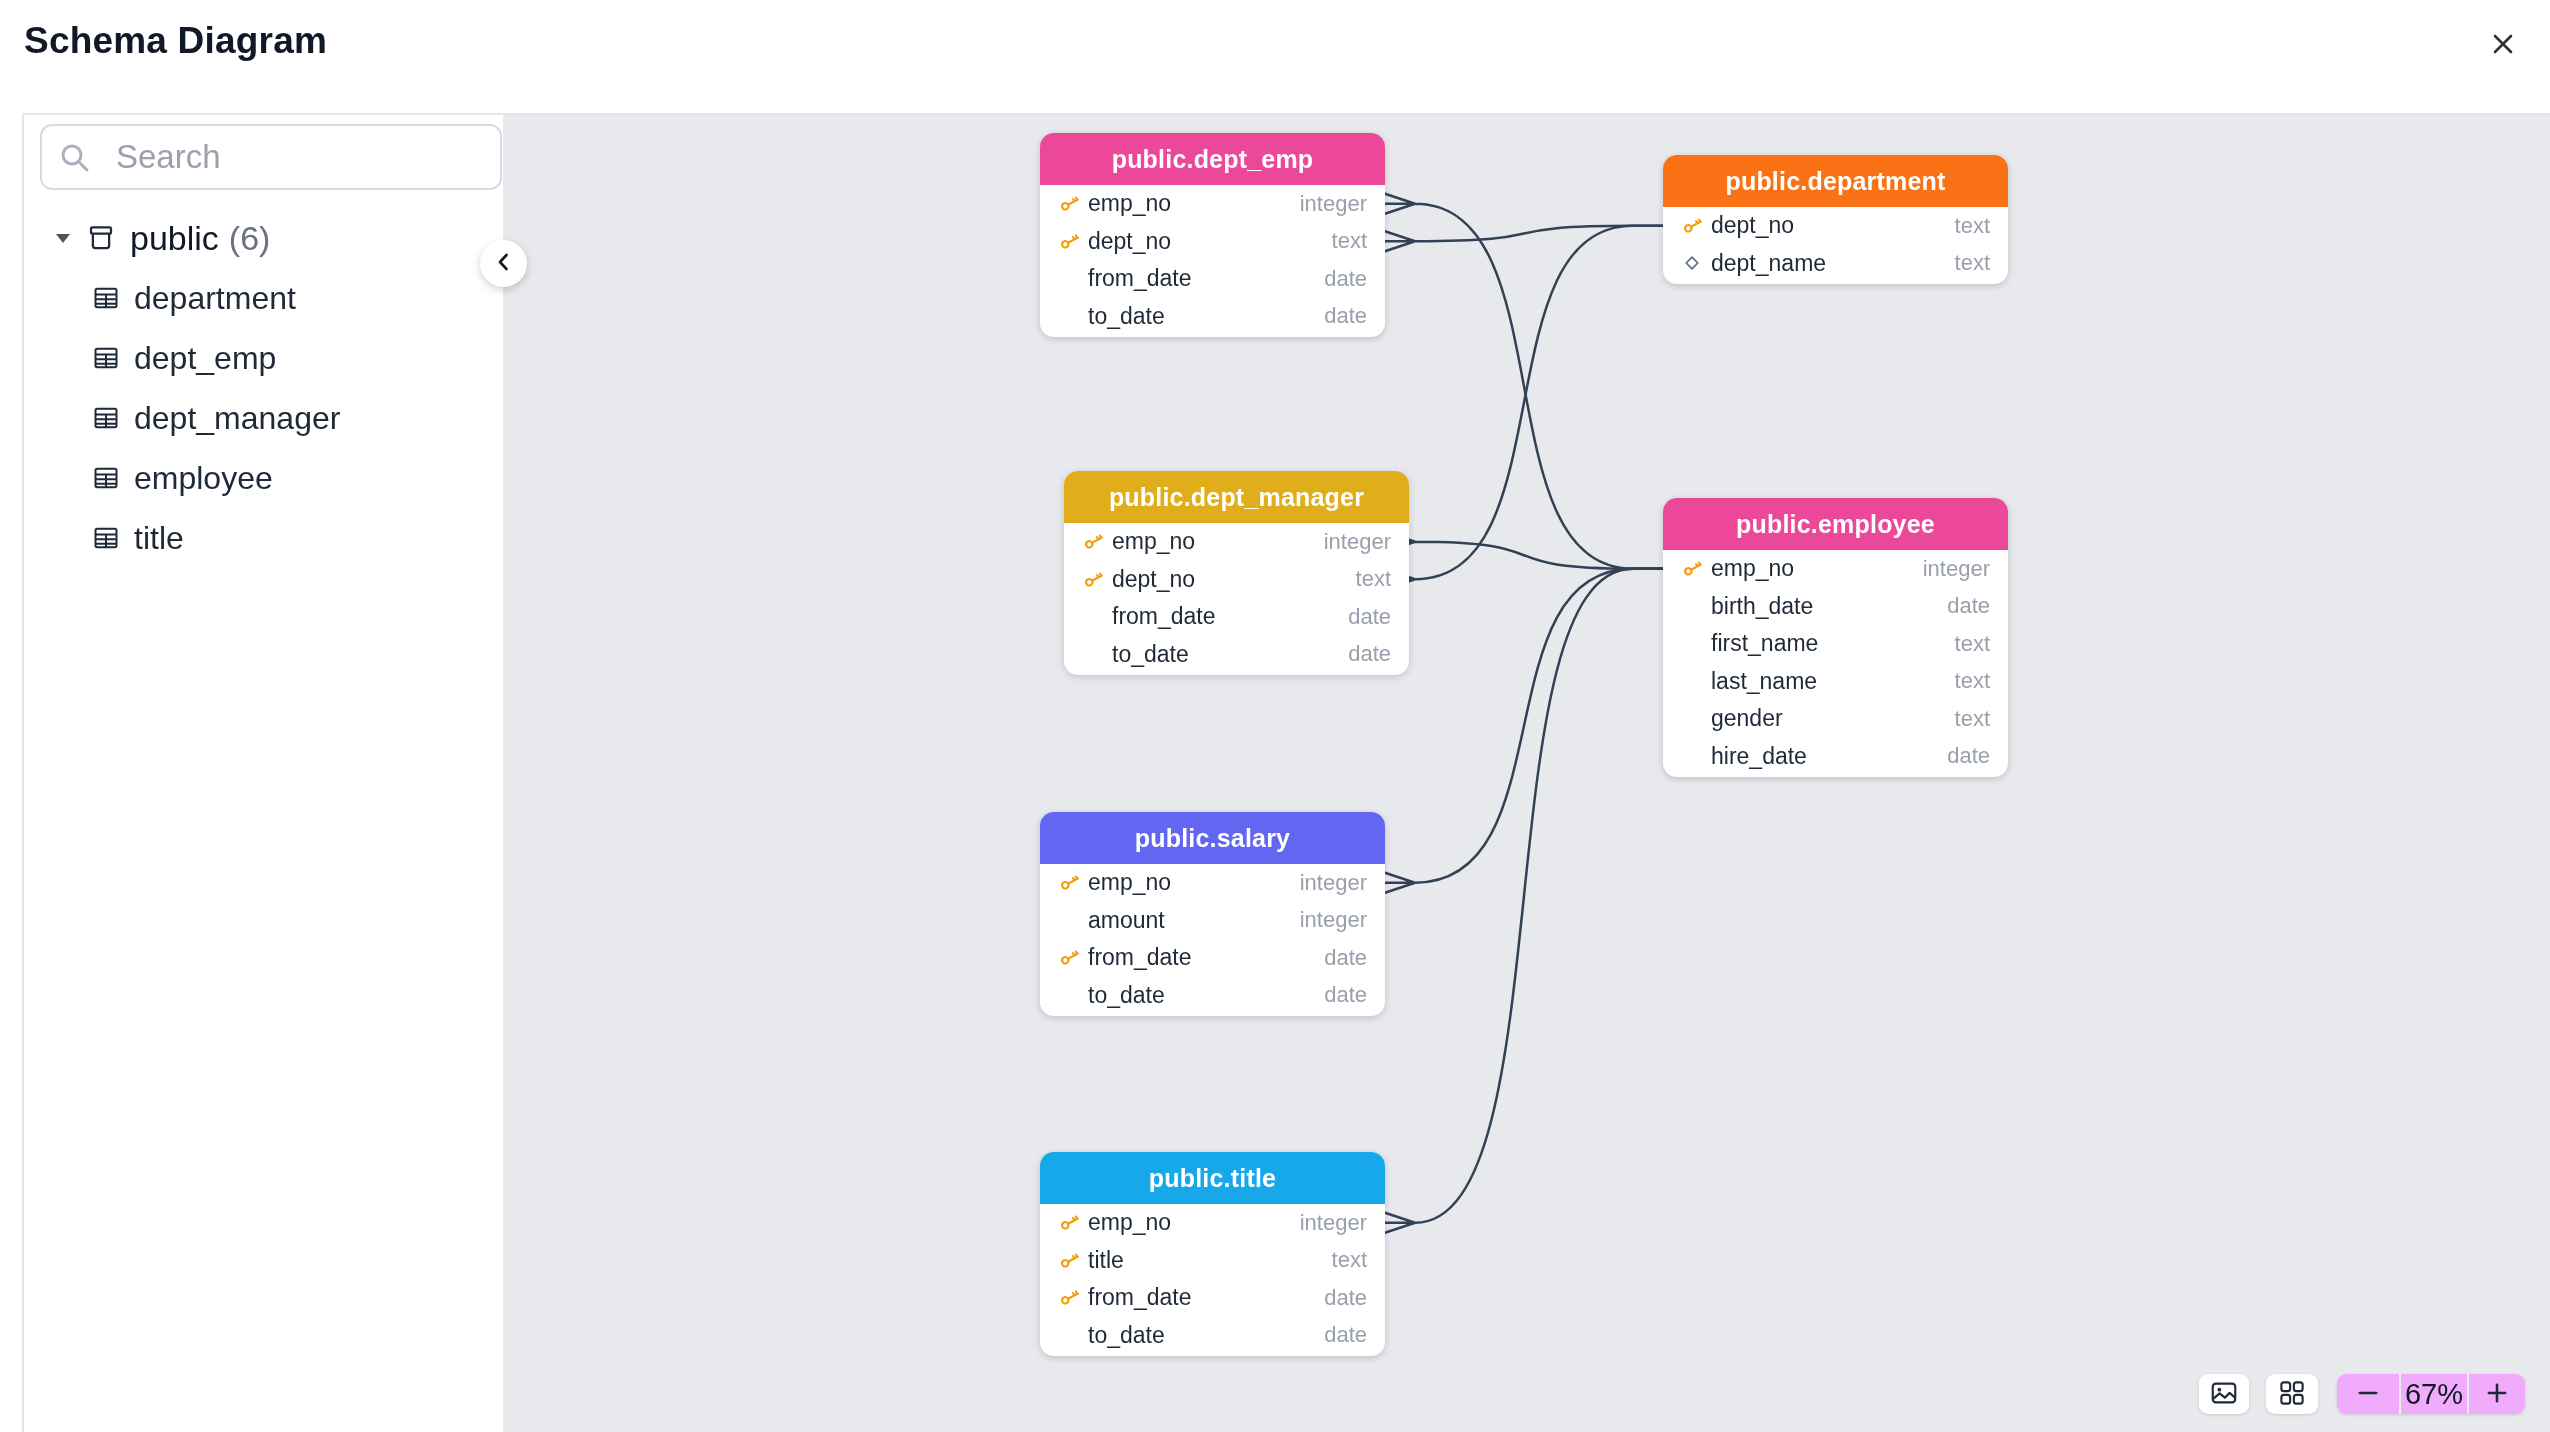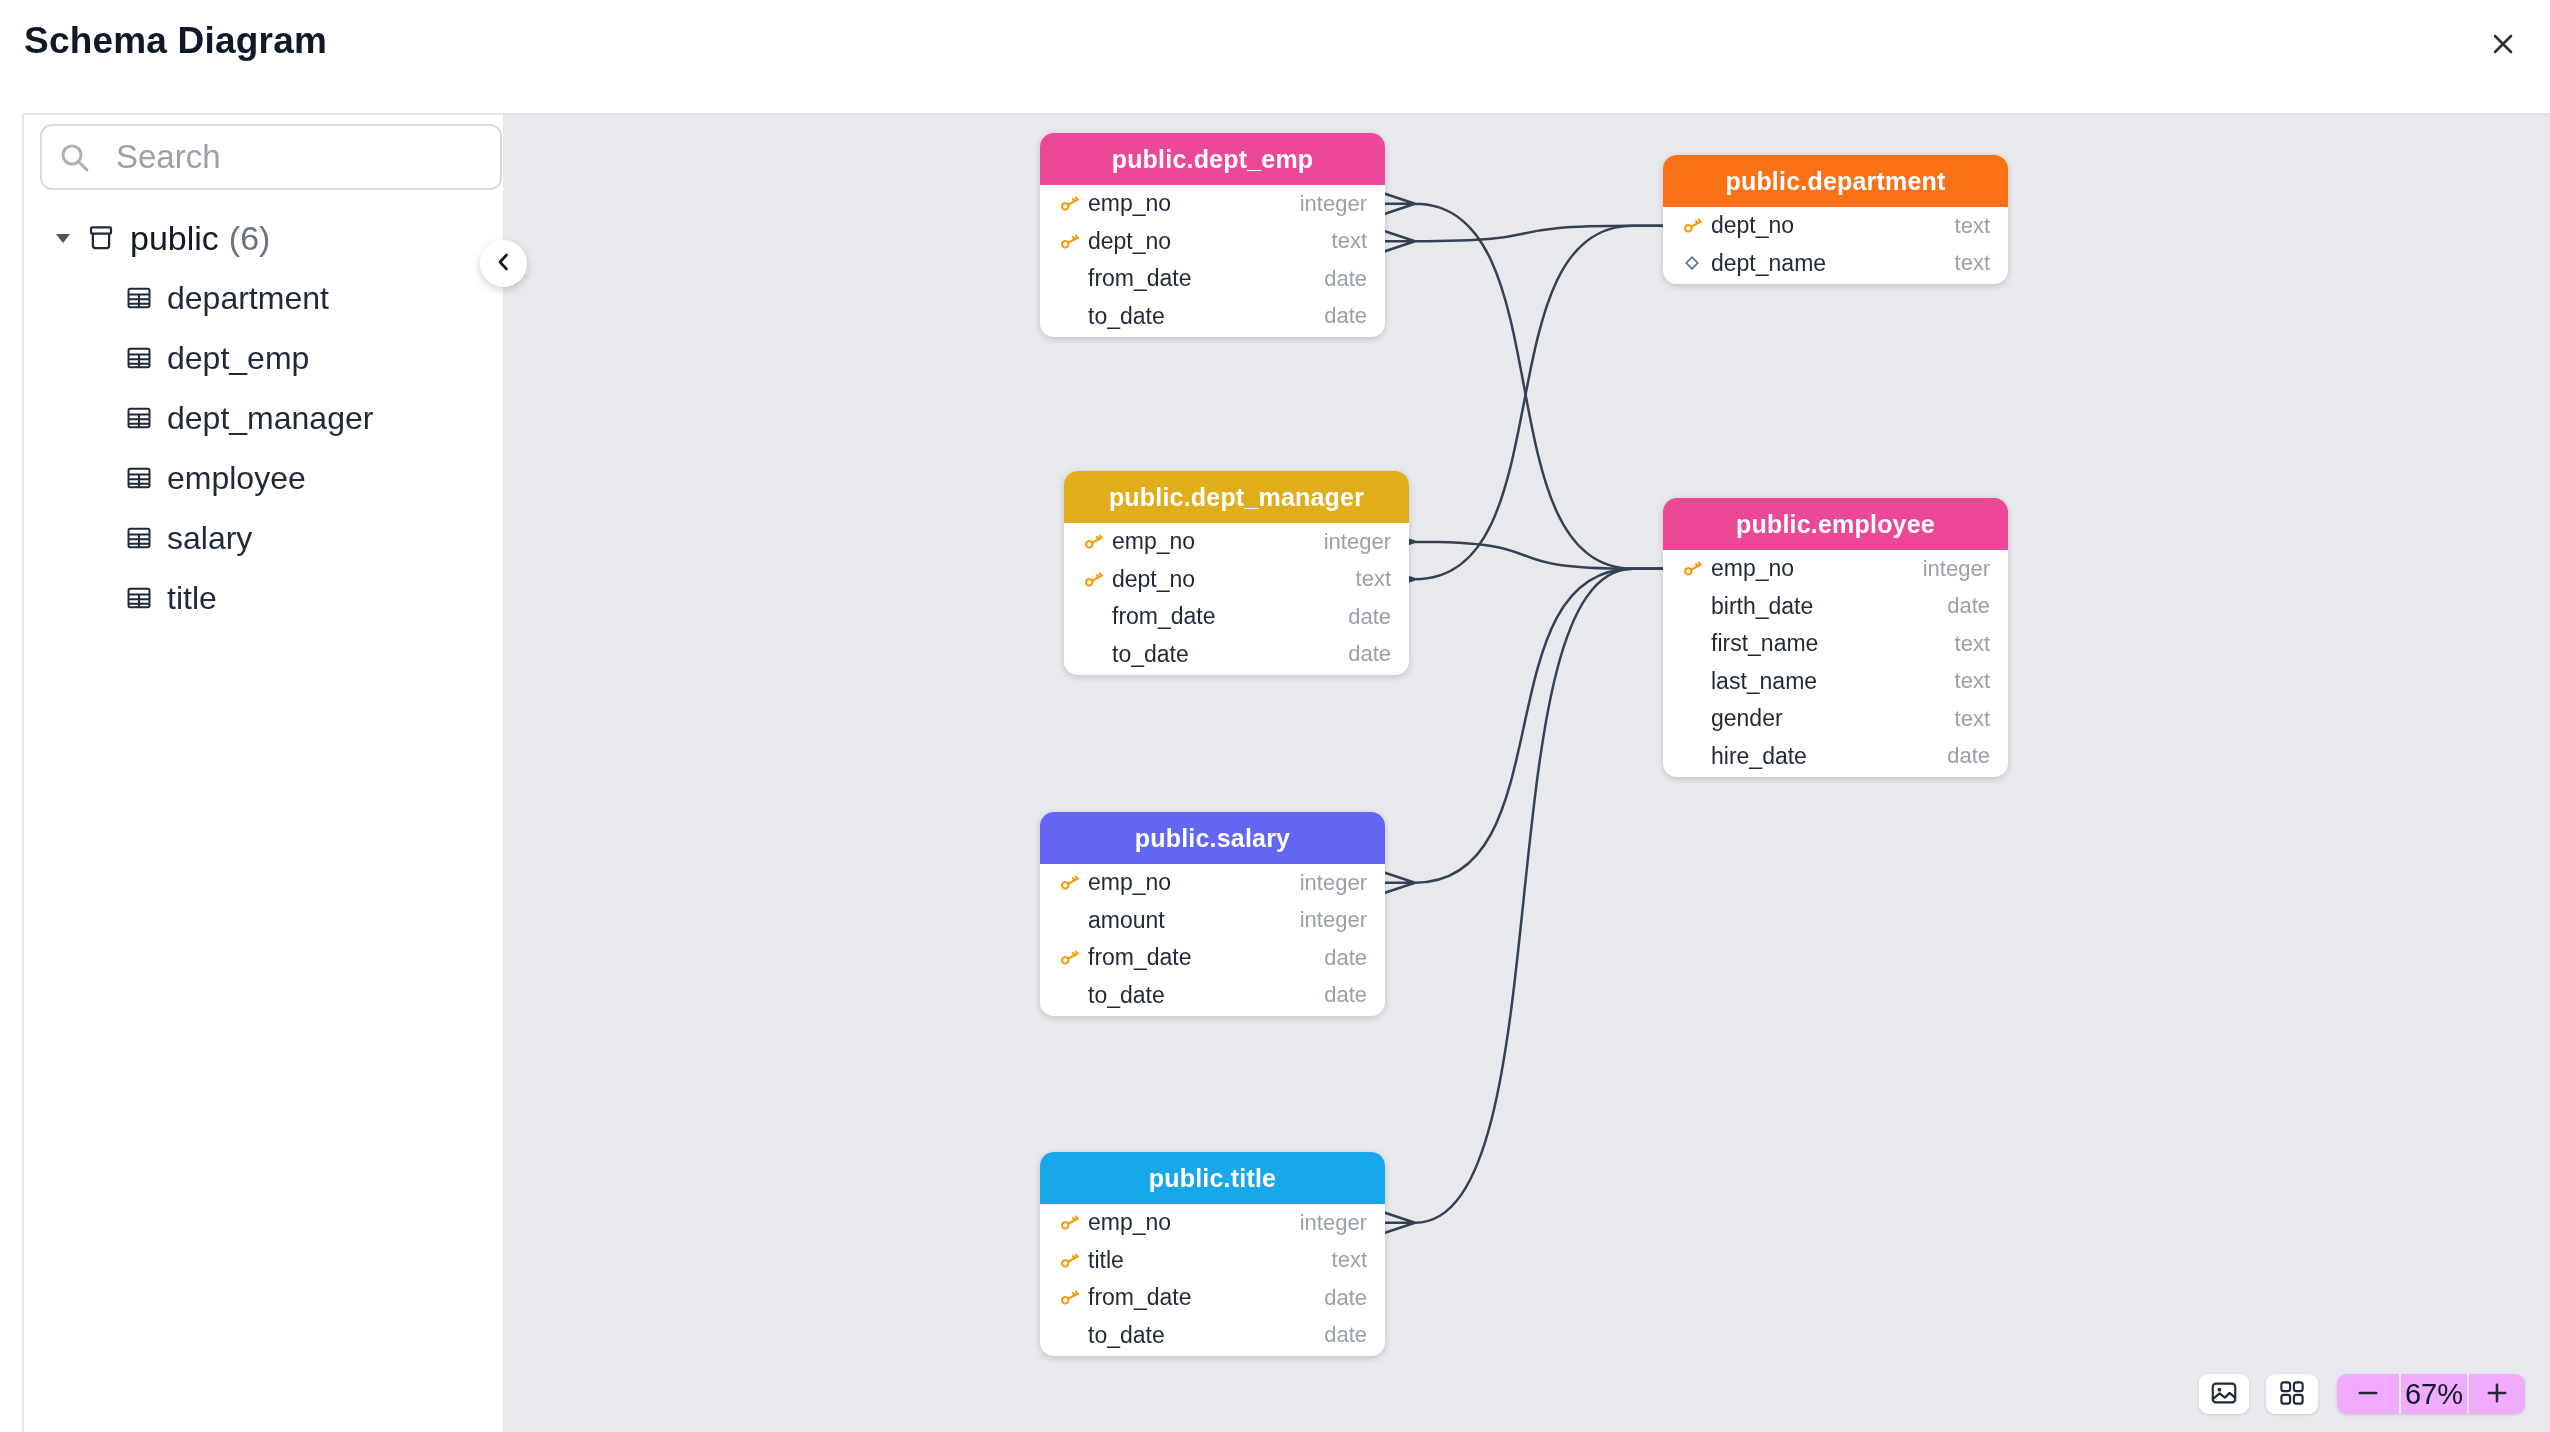--- a/index.html
+++ b/index.html
@@ -21,21 +21,21 @@
   .search-input{width:100%;height:100%;box-sizing:border-box;border:2px solid #d8dbe0;border-radius:12px;
                 padding:0 20px 0 74px;font-size:33px;color:#111827;outline:none;background:#ffffff;
                 font-family:"Liberation Sans", sans-serif;}
   .search-input::placeholder{color:#9aa1ad;}
   .tree{position:absolute;left:0;top:93px;width:100%;}
   .tree-schema{display:flex;align-items:center;height:60px;padding-left:22px;cursor:pointer;}
   .tree-schema .caret{width:34px;display:flex;justify-content:center;}
   .tree-schema .schema-ic{margin:0 14px 0 6px;display:flex;}
   .schema-label{font-size:34px;color:#111827;font-weight:500;}
   .schema-count{font-size:34px;color:#6b7280;margin-left:10px;font-weight:400;}
-  .tree-item{display:flex;align-items:center;height:60px;padding-left:101px;cursor:pointer;}
+  .tree-item{display:flex;align-items:center;height:60px;padding-left:68px;cursor:pointer;}
   .tree-item .tbl-ic{display:flex;margin-right:14px;}
   .tree-label{font-size:32px;color:#1f2937;}
 
   
   .canvas{position:absolute;left:503px;top:113px;width:2047px;height:1319px;background:#e8e9ed;border-top:2px solid #e2e3e6;box-sizing:border-box;}
   svg.edges{position:absolute;left:0;top:0;z-index:2;pointer-events:none;}
 
   
   .collapse-btn{position:absolute;left:480px;top:240px;width:47px;height:47px;border-radius:50%;
                 background:#ffffff;border:none;box-shadow:0 3px 9px rgba(0,0,0,.18);z-index:6;cursor:pointer;
@@ -143,29 +143,20 @@
     <div class="tree-item">
       <span class="tbl-ic">
               <svg width="28" height="28" viewBox="0 0 24 24" fill="none" stroke="#1f2937" stroke-width="1.7">
                 <rect x="3" y="4" width="18" height="16" rx="1.5"></rect>
                 <path d="M3 9 H21 M3 13 H21 M3 17 H21 M12 9 V20"></path>
               </svg>
             </span>
       <span class="tree-label">employee</span>
     </div>
 
-    <div class="tree-item">
-      <span class="tbl-ic">
-              <svg width="28" height="28" viewBox="0 0 24 24" fill="none" stroke="#1f2937" stroke-width="1.7">
-                <rect x="3" y="4" width="18" height="16" rx="1.5"></rect>
-                <path d="M3 9 H21 M3 13 H21 M3 17 H21 M12 9 V20"></path>
-              </svg>
-            </span>
-      <span class="tree-label">salary</span>
-    </div>
 
     <div class="tree-item">
       <span class="tbl-ic">
               <svg width="28" height="28" viewBox="0 0 24 24" fill="none" stroke="#1f2937" stroke-width="1.7">
                 <rect x="3" y="4" width="18" height="16" rx="1.5"></rect>
                 <path d="M3 9 H21 M3 13 H21 M3 17 H21 M12 9 V20"></path>
               </svg>
             </span>
       <span class="tree-label">title</span>
     </div>

